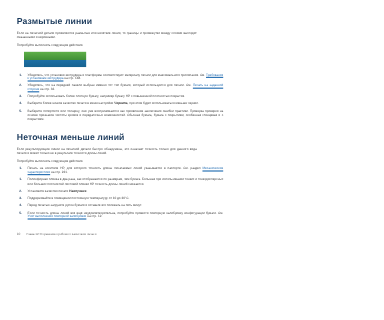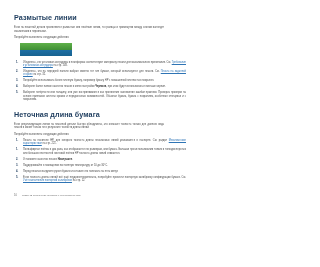--- a/index.html
+++ b/index.html
@@ -121,21 +121,21 @@
       <span>Попробуйте использовать более плотную бумагу, например бумагу HP с повышенной плотностью покрытия.</span>
     </li>
     <li>
       <span>Выберите более низкое качество печати в меню настройки </span><span class="bold">Чернила</span><span>, при этом будет использоваться меньше чернил.</span>
     </li>
     <li>
       <span>Выберите потёртости или толщину, они уже воспринимаются как проявление заключения ошибки практики. Проверка проверки на основе признаков чистоты кромок и передаточных возможностей. Обычная бумага, бумага с покрытием, особенная глянцевая и с покрытием.</span>
     </li>
   </ol>
 
-  <h1 class="section-title second">Неточная длина бумага</h1>
+  <h1 class="section-title second">Неточная меньше линий</h1>
   <p class="para">Если результирующие линии на печатной детали быстро обнаружены, это означает точность только для данного вида печати и может только не в результате точности длины линий.</p>
   <p class="para narrow">Попробуйте выполнить следующие действия.</p>
 
   <ol class="steps">
     <li>
       <span>Печать на носителе HP, для которого точность длины печатаемых линий указывается в паспорте. См. раздел </span><a class="doclink" href="#">Механические характеристики</a><span> на стр. 221.</span>
     </li>
     <li class="plain" style="list-style:none;counter-increment:none;padding-left:9px;">
       <span>Полиэфирная плёнка в два раза, как отображается по размерам, чем бумага. Большая при использовании тонких и тонкодисперсных или больших плотностей листовой плёнки HP точность длины линий снижается.</span>
     </li>

